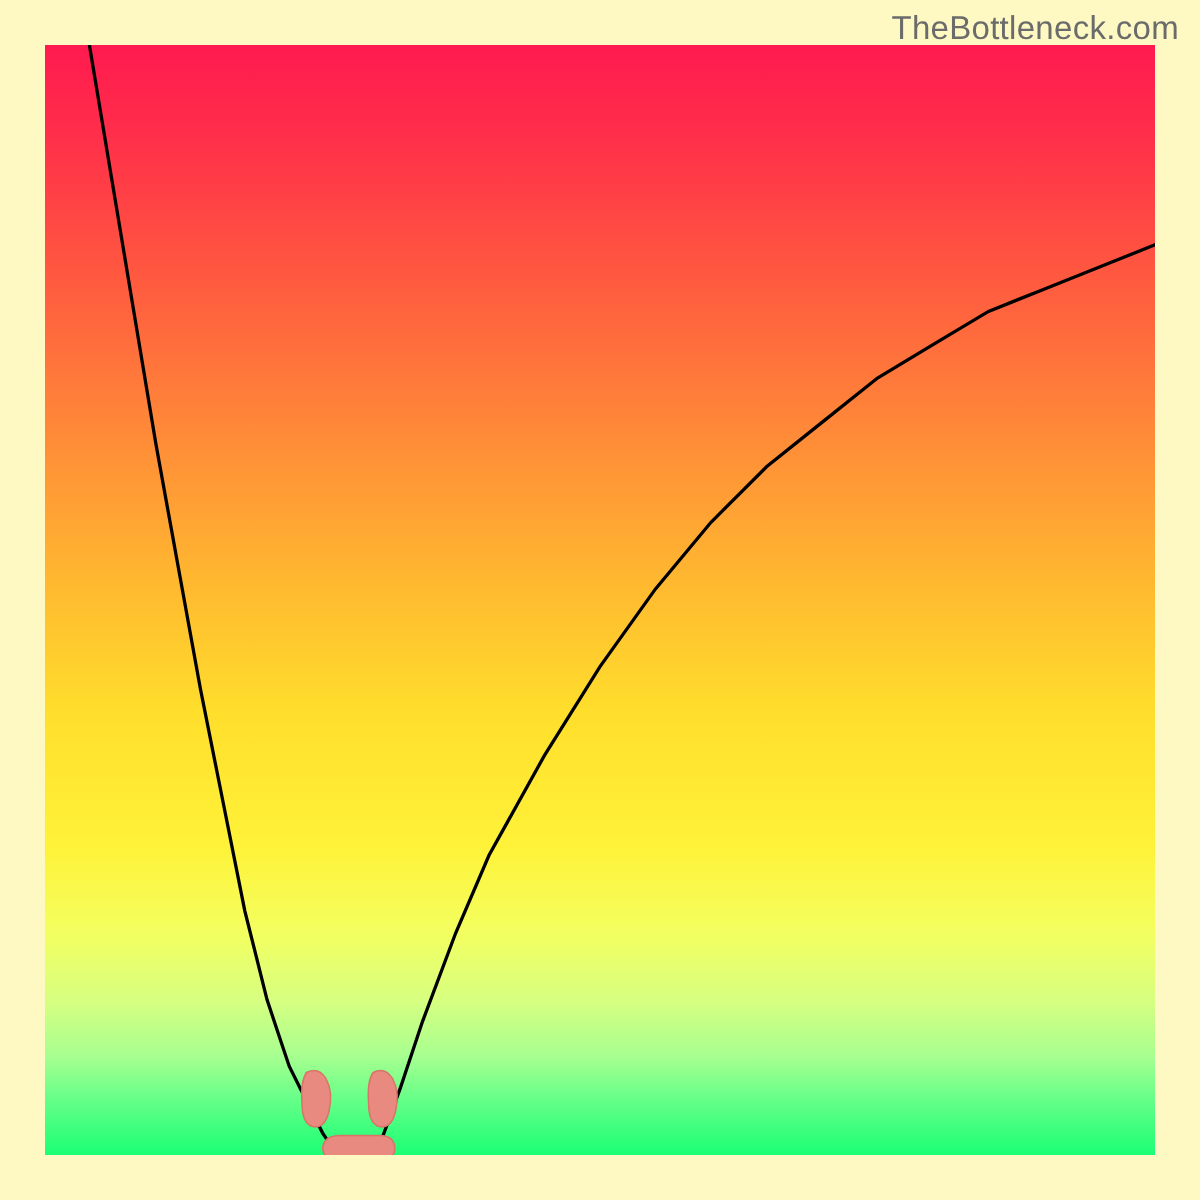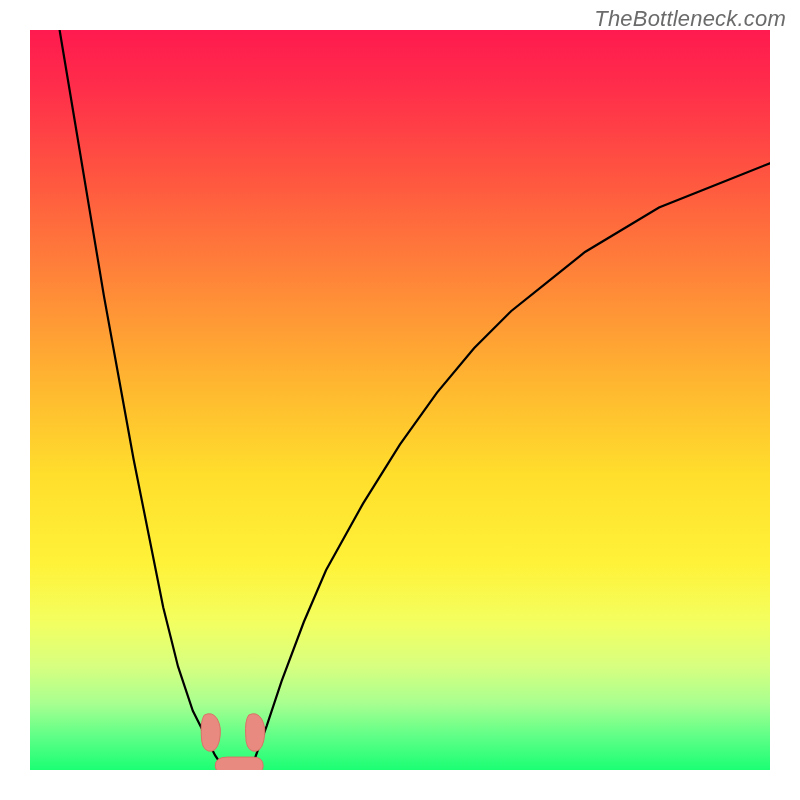--- a/index.html
+++ b/index.html
@@ -10,22 +10,21 @@
     background: #000;
     overflow: hidden;
     font-family: Arial, Helvetica, sans-serif;
   }
   .frame {
     position: absolute;
     left: 0;
     top: 0;
     width: 800px;
     height: 800px;
-    background: #ffffff;
-    font-style: italic;
+    background: #fef9c3;
   }
   .plot {
     position: absolute;
     left: 30px;
     top: 30px;
     width: 740px;
     height: 740px;
     
     background: linear-gradient(
       to bottom,

